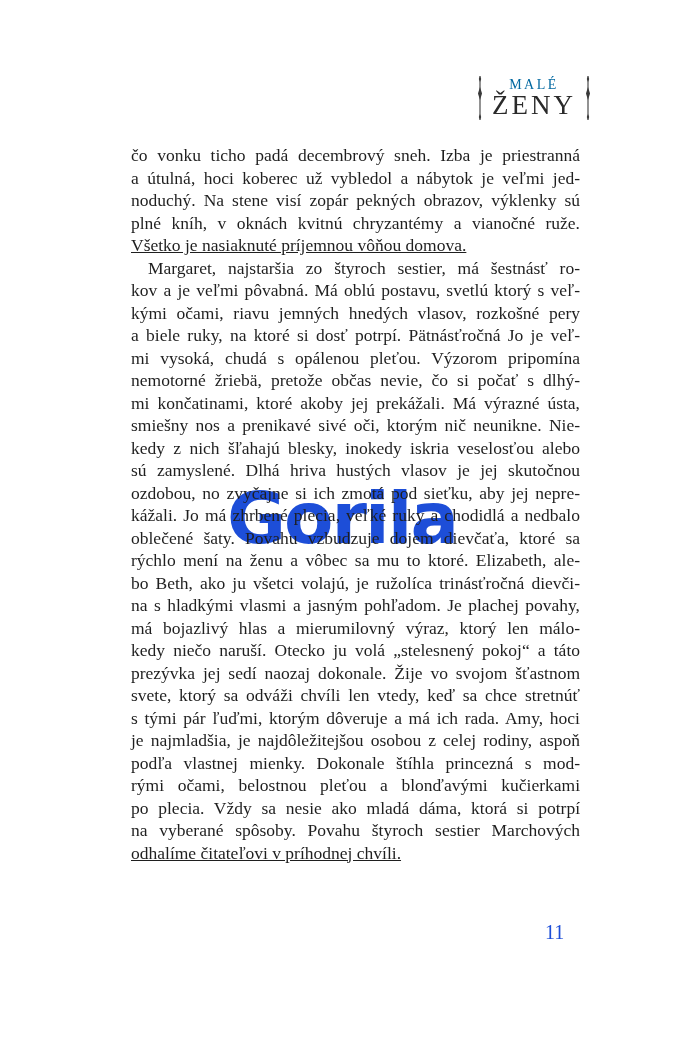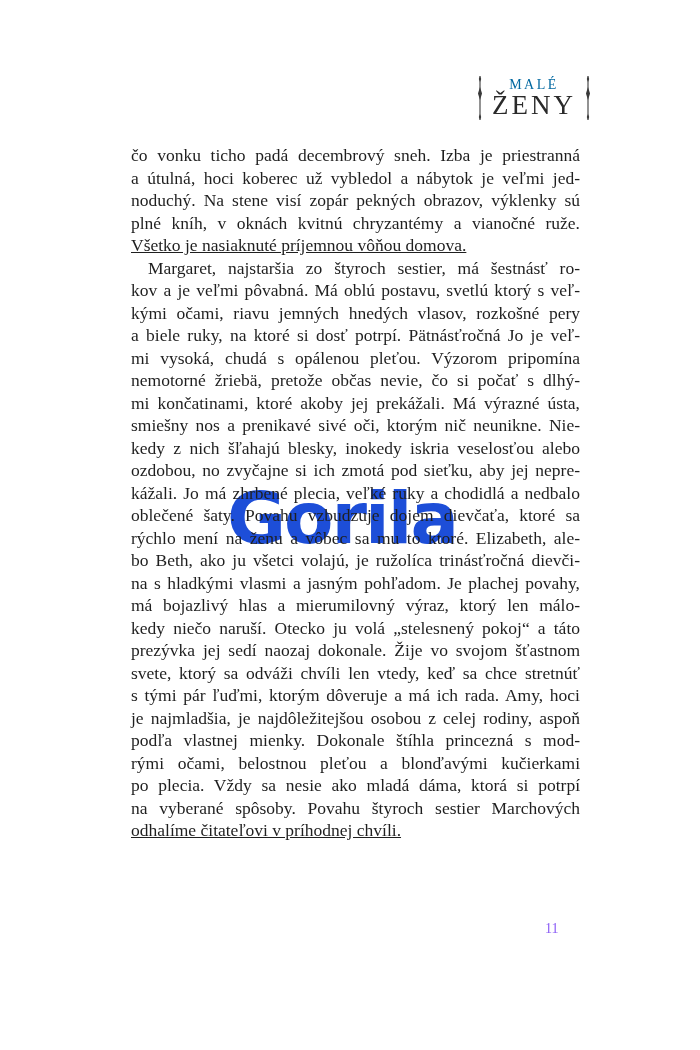--- a/index.html
+++ b/index.html
@@ -77,22 +77,22 @@
     text-decoration: underline;
   }
   .line.indented { padding-left: 17px; }
 
   
   .page-number {
     position: absolute;
     left: 545px;
     top: 921px;
     z-index: 2;
-    font-size: 14px;
-    color: #8b5cf6;
+    font-size: 20px;
+    color: #1d4ed8;
   }
 </style>
 </head>
 <body>
 
 <div class="page">
 
   <div class="logo">
     <svg class="ornament" width="8" height="44" viewBox="0 0 8 44">
       <line x1="4" y1="0" x2="4" y2="44" stroke="#3a3a3a" stroke-width="1.1"></line>
@@ -125,20 +125,21 @@
       <div class="paragraph">
         <div class="line indented">Margaret, najstaršia zo štyroch sestier, má šestnásť ro-</div>
         <div class="line">kov a je veľmi pôvabná. Má oblú postavu, svetlú ktorý s veľ-</div>
         <div class="line">kými očami, riavu jemných hnedých vlasov, rozkošné pery</div>
         <div class="line">a biele ruky, na ktoré si dosť potrpí. Pätnásťročná Jo je veľ-</div>
         <div class="line">mi vysoká, chudá s opálenou pleťou. Výzorom pripomína</div>
         <div class="line">nemotorné žriebä, pretože občas nevie, čo si počať s dlhý-</div>
         <div class="line">mi končatinami, ktoré akoby jej prekážali. Má výrazné ústa,</div>
         <div class="line">smiešny nos a prenikavé sivé oči, ktorým nič neunikne. Nie-</div>
         <div class="line">kedy z nich šľahajú blesky, inokedy iskria veselosťou alebo</div>
+        <div class="line">sú zamyslené. Dlhá hriva hustých vlasov je jej skutočnou</div>
         <div class="line">ozdobou, no zvyčajne si ich zmotá pod sieťku, aby jej nepre-</div>
         <div class="line">kážali. Jo má zhrbené plecia, veľké ruky a chodidlá a nedbalo</div>
         <div class="line">oblečené šaty. Povahu vzbudzuje dojem dievčaťa, ktoré sa</div>
         <div class="line">rýchlo mení na ženu a vôbec sa mu to ktoré. Elizabeth, ale-</div>
         <div class="line">bo Beth, ako ju všetci volajú, je ružolíca trinásťročná dievči-</div>
         <div class="line">na s hladkými vlasmi a jasným pohľadom. Je plachej povahy,</div>
         <div class="line">má bojazlivý hlas a mierumilovný výraz, ktorý len málo-</div>
         <div class="line">kedy niečo naruší. Otecko ju volá „stelesnený pokoj“ a táto</div>
         <div class="line">prezývka jej sedí naozaj dokonale. Žije vo svojom šťastnom</div>
         <div class="line">svete, ktorý sa odváži chvíli len vtedy, keď sa chce stretnúť</div>

